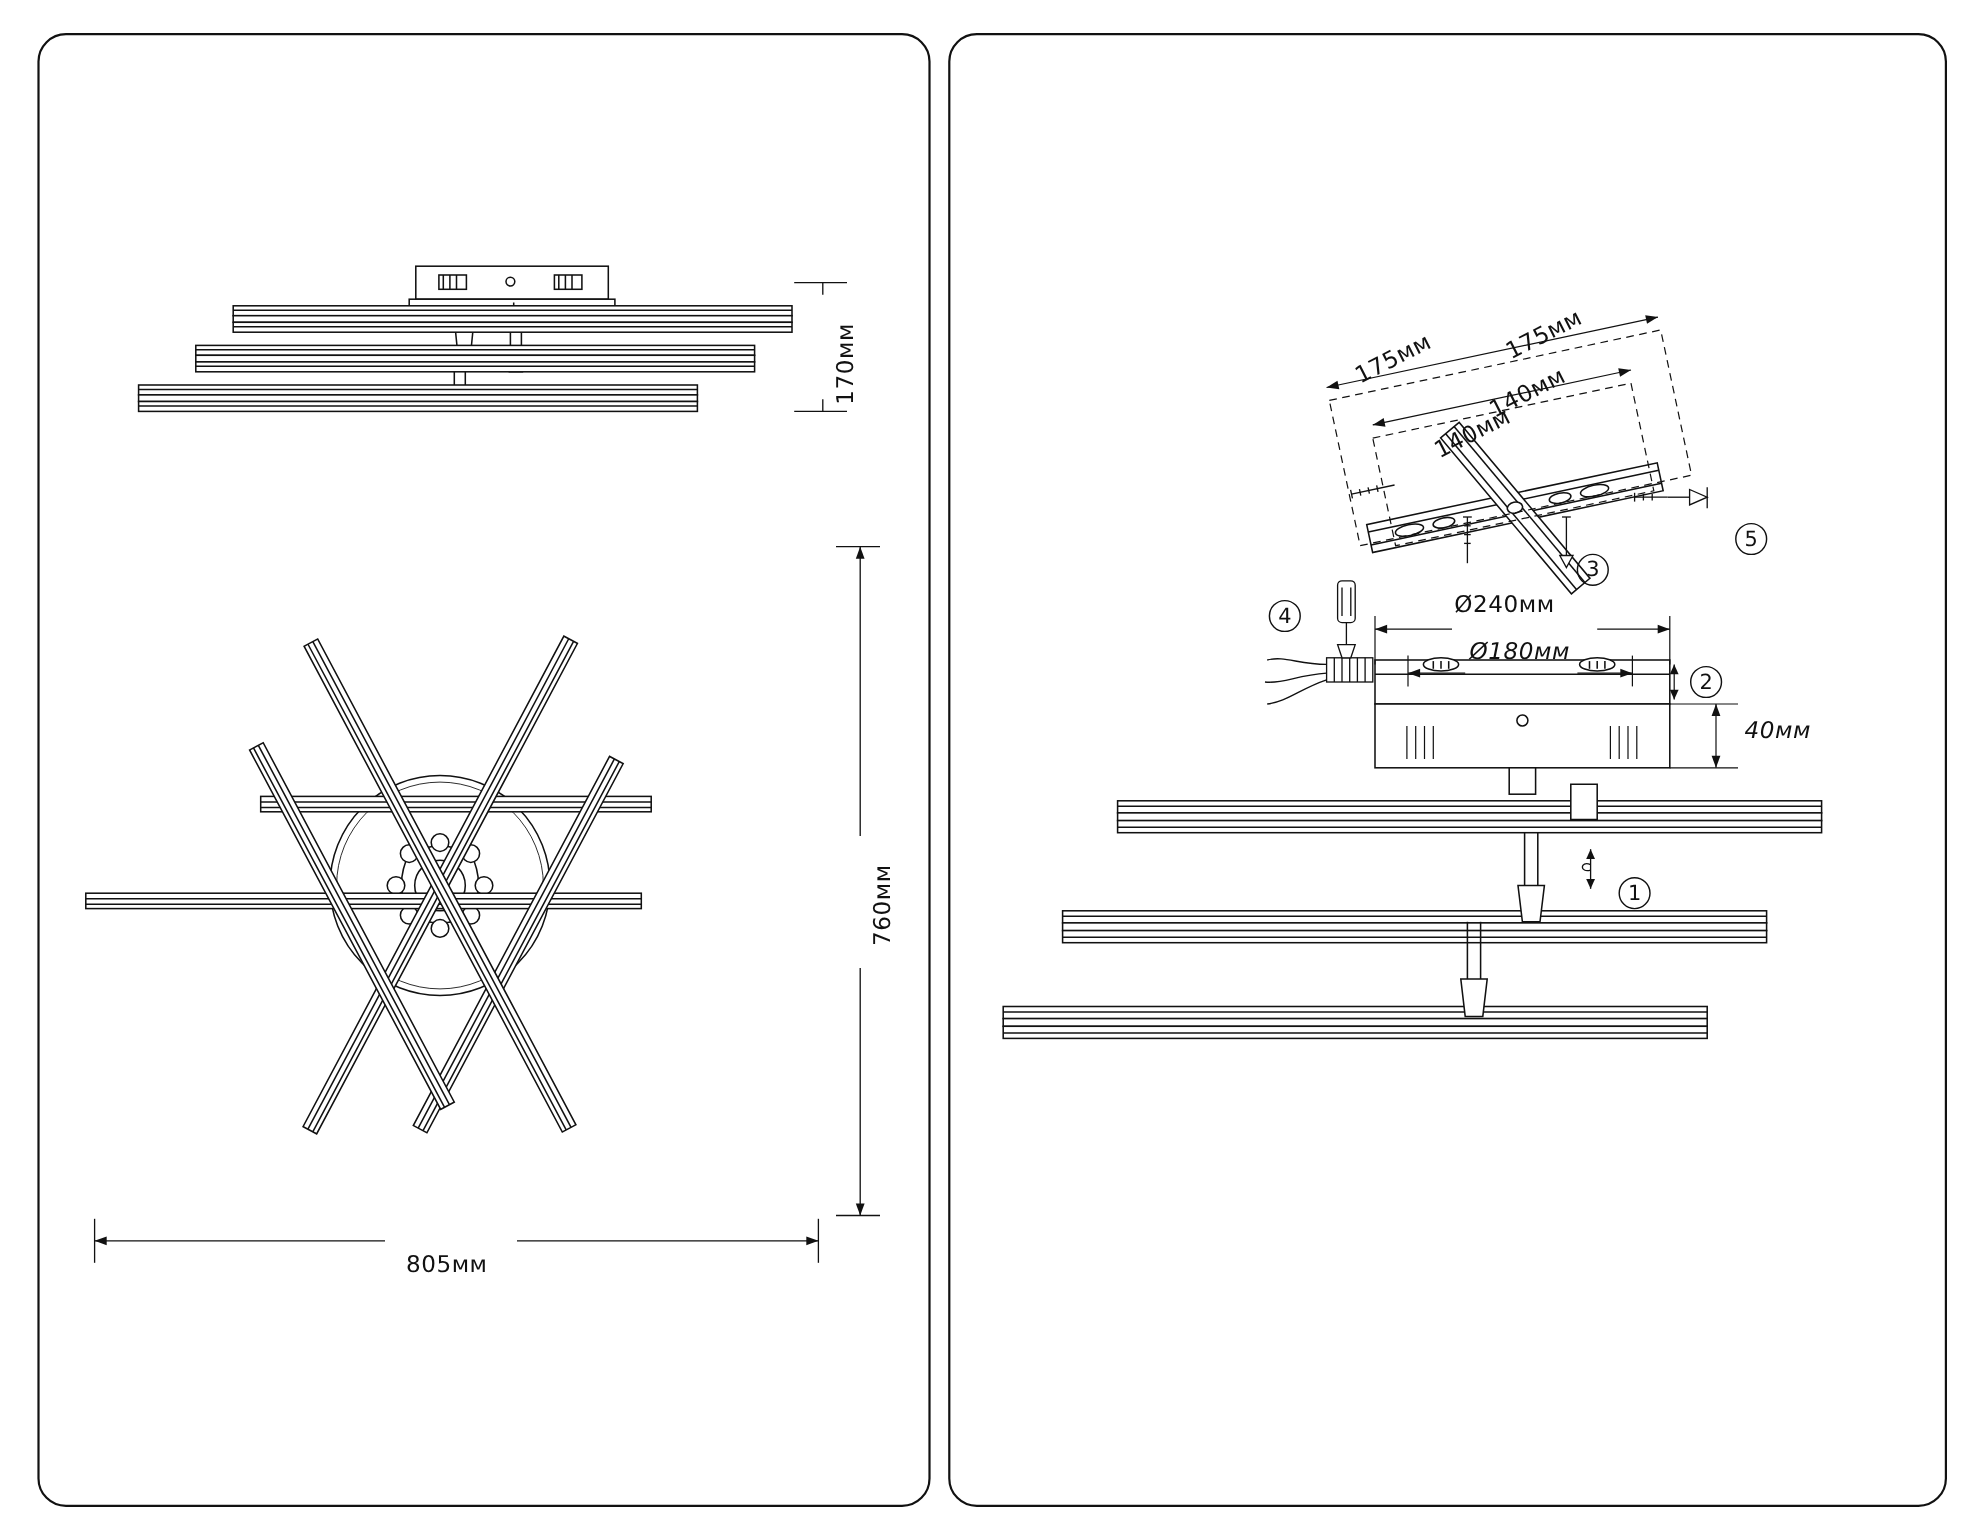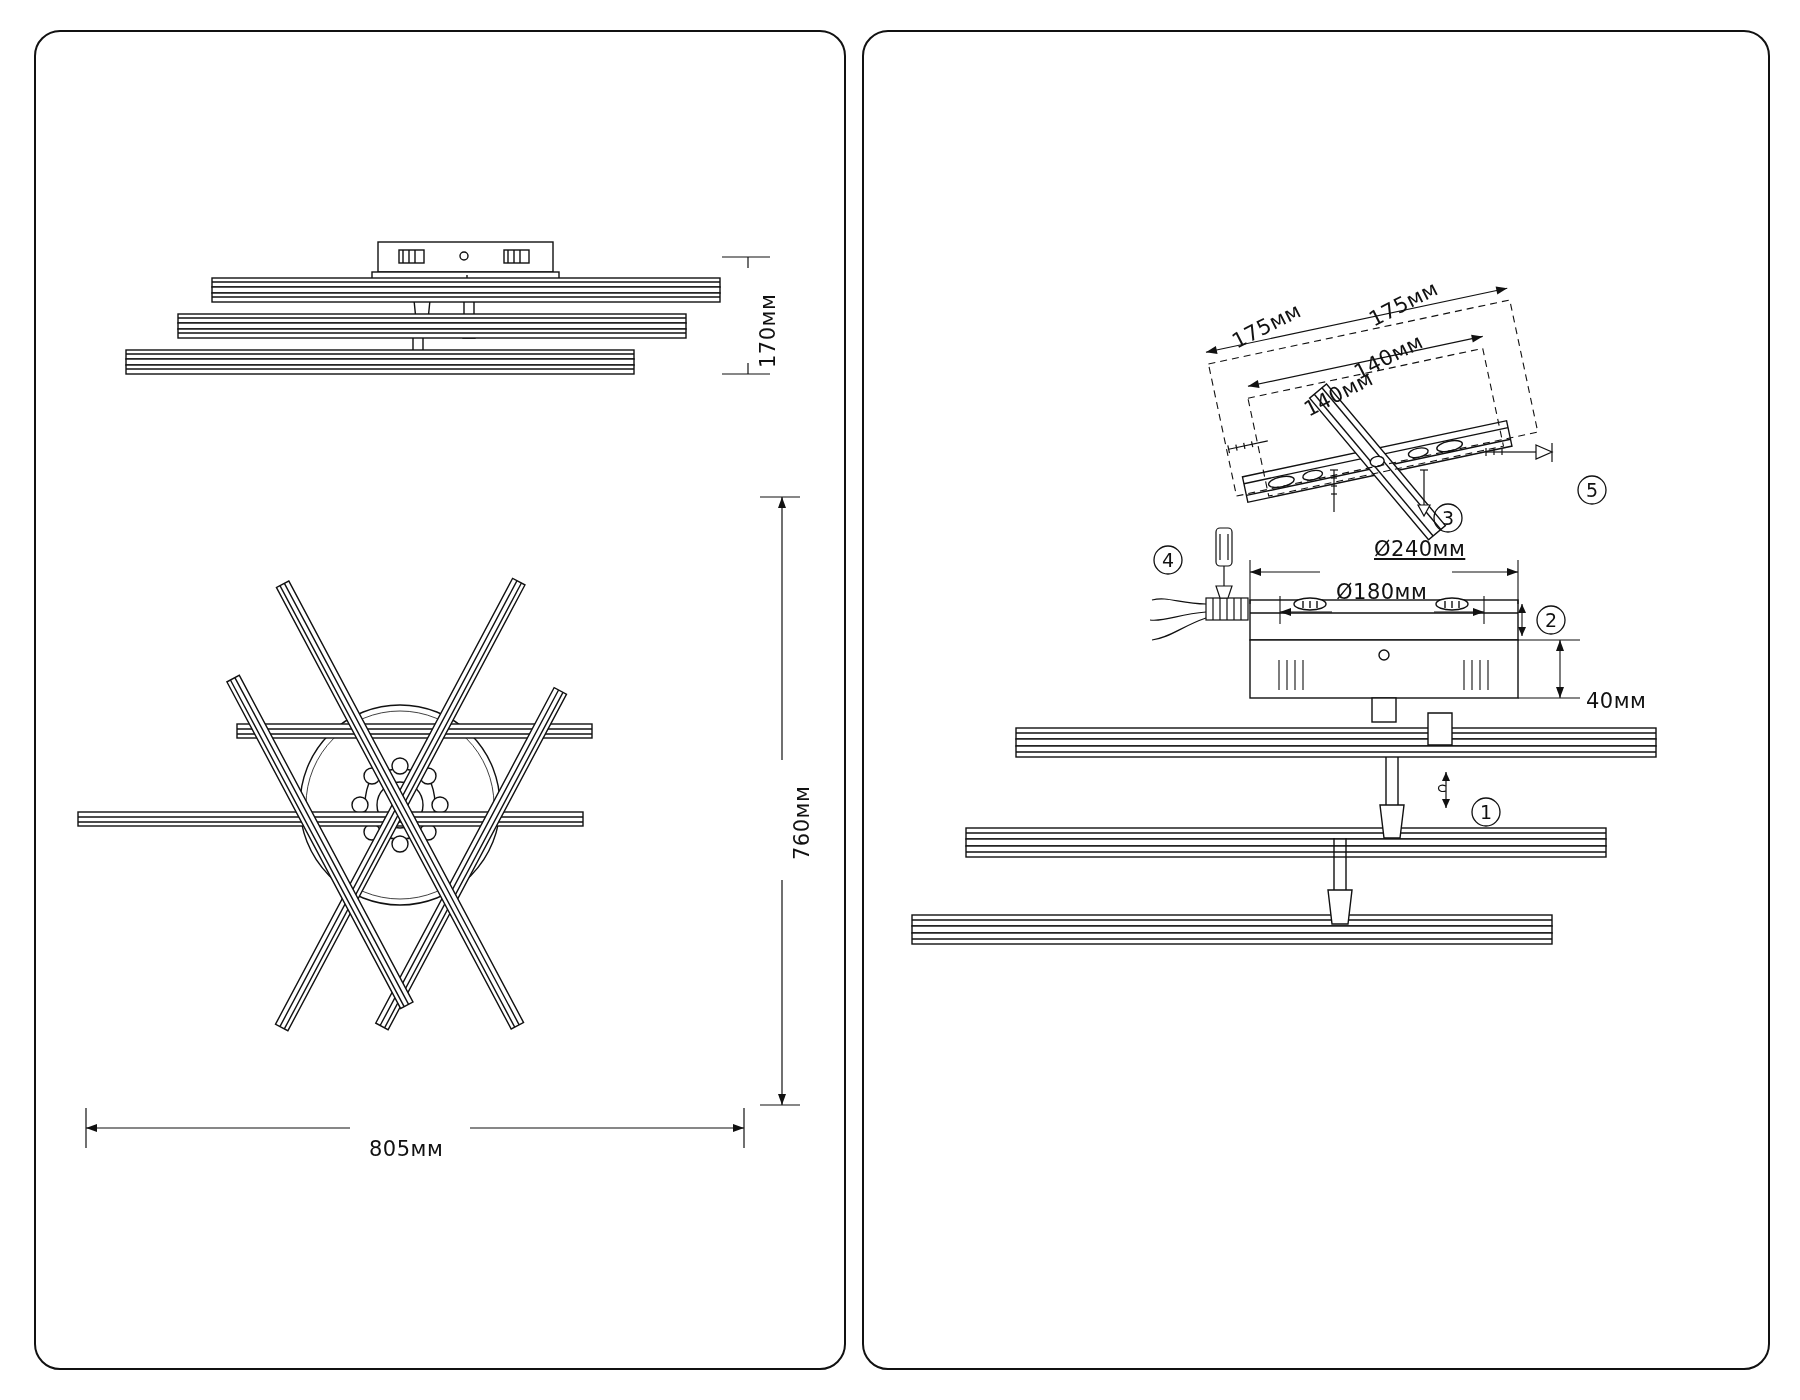--- a/index.html
+++ b/index.html
@@ -418,23 +418,23 @@
         <circle cx="1592" cy="490" r="14"></circle>
       </g>
     </g>
   </svg>
 
   <div class="dim-label rot-a" style="left:1228px; top:332px;">175мм</div>
   <div class="dim-label rot-a" style="left:1365px; top:310px;">175мм</div>
   <div class="dim-label rot-a" style="left:1350px; top:363px;">140мм</div>
   <div class="dim-label rot-a" style="left:1300px; top:400px;">140мм</div>
 
-  <div class="dim-label" style="left:1374px; top:537px;text-decoration:underline;">Ø240мм</div>
-  <div class="dim-label" style="left:1336px; top:580px;">Ø180мм</div>
-  <div class="dim-label" style="left:1586px; top:689px;">40мм</div>
+  <div class="dim-label" style="left:1322px; top:537px;">Ø240мм</div>
+  <div class="dim-label" style="left:1336px; top:580px;font-style:italic;">Ø180мм</div>
+  <div class="dim-label" style="left:1586px; top:652px;font-style:italic;">40мм</div>
 
   <div class="callout-num" style="left:1480px; top:801px;">1</div>
   <div class="callout-num" style="left:1545px; top:609px;">2</div>
   <div class="callout-num" style="left:1442px; top:507px;">3</div>
   <div class="callout-num" style="left:1162px; top:549px;">4</div>
   <div class="callout-num" style="left:1586px; top:479px;">5</div>
 
 </div>
 
 </body></html>

